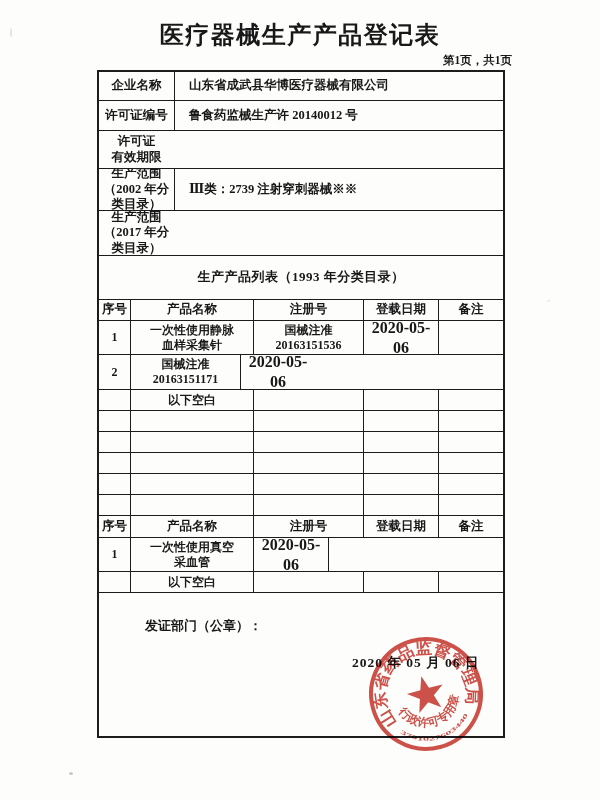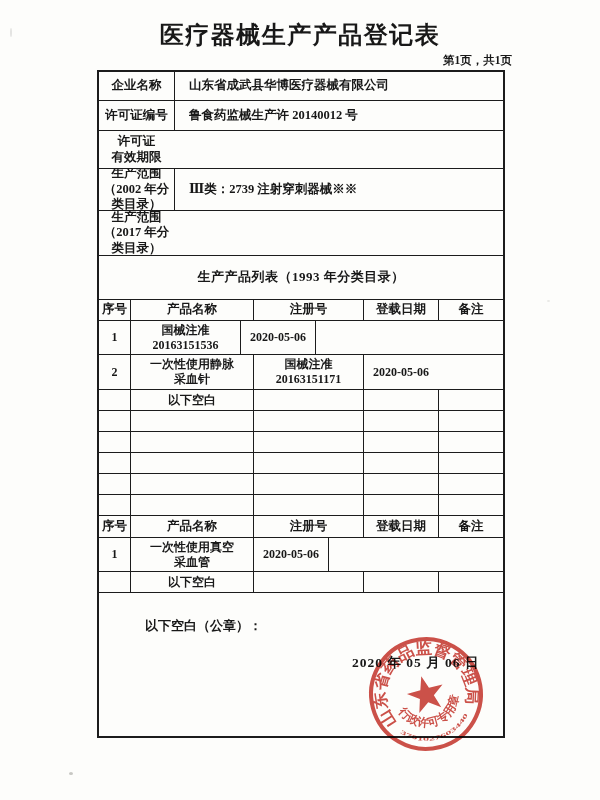--- a/index.html
+++ b/index.html
@@ -35,21 +35,21 @@
   .cell.nb { border-left:none; }
   
   .i-label { width:75px; font-size:12.5px; }
   .i-value { flex:1; justify-content:flex-start; text-align:left; padding-left:14px; font-size:12.5px; }
   
   .section-cell { flex:1; font-size:13px; letter-spacing:0.5px; }
   
   .c-no   { width:31px;  font-size:12px; }
   .c-name { width:123px; font-size:12px; padding:1px 19px; }
   .c-reg  { width:110px; font-size:12px; }
-  .c-date { width:75px;  font-size:12px; }
+  .c-date { width:75px;  font-size:16px; }
   .c-note { flex:1;      font-size:12px; }
   .hdr .cell { font-size:12.5px; }
   
   .bottom-cell { position:relative; flex:1; border-top:1.8px solid #1c1c1c; }
   .issuer { position:absolute; left:46px; top:24px; font-size:13px; font-weight:bold; }
   .issue-date { position:absolute; left:253px; top:61px; font-size:13.5px; font-weight:bold; letter-spacing:1px; }
   
   .seal {
     position:absolute; left:365px; top:633px; width:122px; height:122px;
     transform:rotate(-15deg);
@@ -103,28 +103,28 @@
     </div>
     <div class="row hdr" style="height:21px">
       <div class="cell nb c-no">序号</div>
       <div class="cell c-name">产品名称</div>
       <div class="cell c-reg">注册号</div>
       <div class="cell c-date">登载日期</div>
       <div class="cell c-note">备注</div>
     </div>
     <div class="row" style="height:34px">
       <div class="cell nb c-no">1</div>
+      <div class="cell c-name">一次性使用静脉血样采集针</div>
       <div class="cell c-reg">国械注准
 20163151536</div>
       <div class="cell c-date">2020-05-06</div>
       <div class="cell c-note"></div>
     </div>
     <div class="row" style="height:35px">
       <div class="cell nb c-no">2</div>
-      <div class="cell c-name">一次性使用静脉采血针</div>
       <div class="cell c-reg">国械注准
 20163151171</div>
       <div class="cell c-date">2020-05-06</div>
     </div>
     <div class="row" style="height:21px">
       <div class="cell nb c-no"></div>
       <div class="cell c-name">以下空白</div>
       <div class="cell c-reg"></div>
       <div class="cell c-date"></div>
       <div class="cell c-note"></div>
@@ -180,21 +180,21 @@
     </div>
     <div class="row" style="height:21px">
       <div class="cell nb c-no"></div>
       <div class="cell c-name">以下空白</div>
       <div class="cell c-reg"></div>
       <div class="cell c-date"></div>
       <div class="cell c-note"></div>
     </div>
 
     <div class="bottom-cell">
-      <div class="issuer">以下空白（公章）：</div>
+      <div class="issuer">发证部门（公章）：</div>
       <div class="issue-date">2020 年 05 月 06 日</div>
     </div>
 
   </div>
 
   <div class="seal" style="color: rgb(201, 66, 58);">
     <svg viewBox="0 0 120 120" xmlns="http://www.w3.org/2000/svg">
       <defs>
         <path id="arcTop" d="M 27.2 82.9 A 40 40 0 1 1 92.8 82.9" fill="none"></path>
         <path id="arcBottom" d="M 29.1 68.3 A 32 32 0 0 0 90.9 68.3" fill="none"></path>

